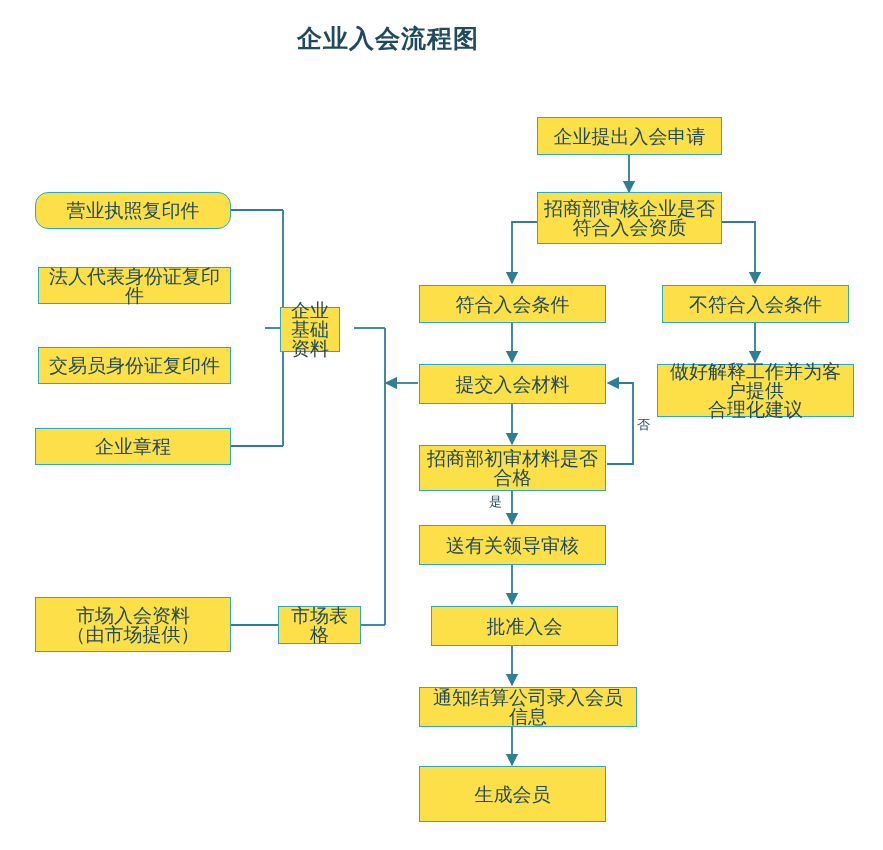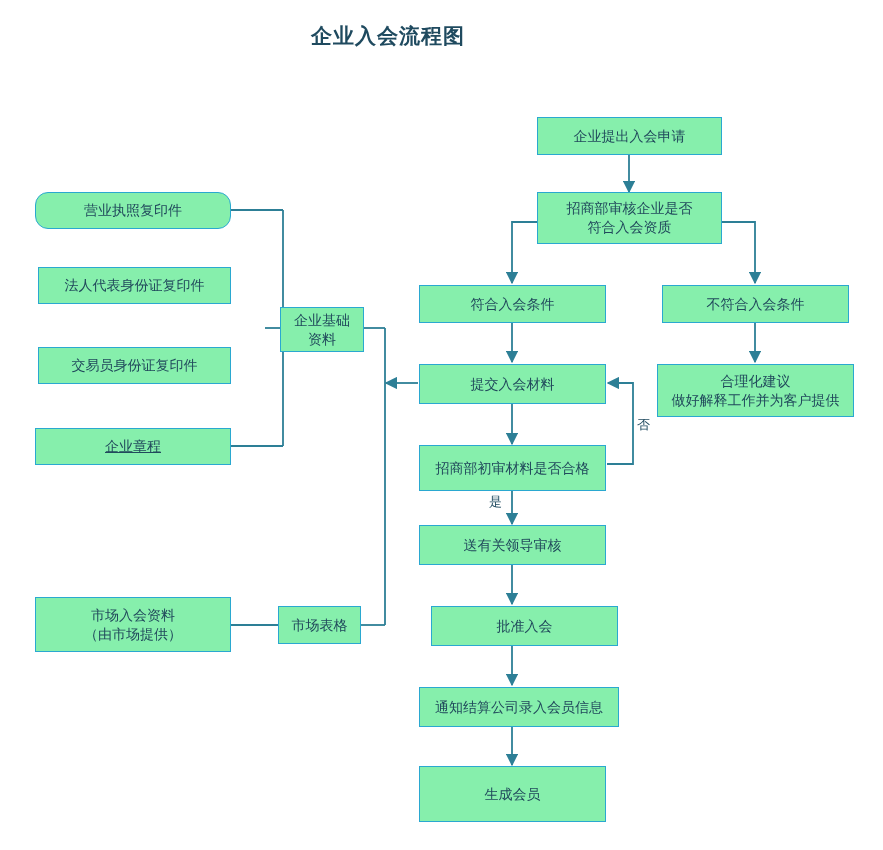--- a/index.html
+++ b/index.html
@@ -13,32 +13,32 @@
     position: relative;
     font-family: "Liberation Sans", "DejaVu Sans", sans-serif;
     overflow: hidden;
   }
   #chart-title {
     position: absolute;
     left: 0;
     top: 22px;
     width: 776px;
     text-align: center;
-    font-size: 21px;
+    font-size: 25px;
     font-weight: bold;
     color: #1f4a5f;
     letter-spacing: 1px;
   }
   .node {
     position: absolute;
     box-sizing: border-box;
-    background: #86efac;
+    background: #fde047;
     border: 1.6px solid #2aa8d0;
     color: #214a5c;
-    font-size: 14px;
+    font-size: 19px;
     line-height: 19px;
     display: flex;
     align-items: center;
     justify-content: center;
     text-align: center;
     padding: 2px 4px;
   }
   .node span { display: block; }
   svg#wires {
     position: absolute;
@@ -122,66 +122,66 @@
 <div class="node" style="left:419px; top:285px; width:187px; height:38px;">
   <span>符合入会条件</span>
 </div>
 
 <div class="node" style="left:662px; top:285px; width:187px; height:38px;">
   <span>不符合入会条件</span>
 </div>
 
 <div class="node" style="left:657px; top:364px; width:197px; height:53px;">
   <div>
+    <span>做好解释工作并为客户提供</span>
     <span>合理化建议</span>
-    <span>做好解释工作并为客户提供</span>
   </div>
 </div>
 
 <div class="node" style="left:419px; top:364px; width:187px; height:40px;">
   <span>提交入会材料</span>
 </div>
 
 <div class="node" style="left:419px; top:445px; width:187px; height:46px;">
   <span>招商部初审材料是否合格</span>
 </div>
 
 <div class="node" style="left:419px; top:525px; width:187px; height:40px;align-items:center;">
   <span>送有关领导审核</span>
 </div>
 
 <div class="node" style="left:419px; top:606px; width:187px; height:40px;margin-left:12px;">
   <span>批准入会</span>
 </div>
 
-<div class="node" style="left:419px; top:687px; width:200px; height:40px;">
+<div class="node" style="left:419px; top:687px; width:218px; height:40px;">
   <span>通知结算公司录入会员信息</span>
 </div>
 
 <div class="node" style="left:419px; top:766px; width:187px; height:56px;">
   <span>生成会员</span>
 </div>
 
 <div class="node" style="left:35px; top:192px; width:196px; height:37px;border-radius:13px;">
   <span>营业执照复印件</span>
 </div>
 
 <div class="node" style="left:38px; top:267px; width:193px; height:37px;">
   <span>法人代表身份证复印件</span>
 </div>
 
 <div class="node" style="left:38px; top:347px; width:193px; height:37px;">
   <span>交易员身份证复印件</span>
 </div>
 
-<div class="node" style="left:35px; top:428px; width:196px; height:37px;text-decoration:underline;">
+<div class="node" style="left:35px; top:428px; width:196px; height:37px;">
   <span>企业章程</span>
 </div>
 
-<div class="node" style="left:280px; top:307px; width:84px; height:45px;">
+<div class="node" style="left:280px; top:307px; width:60px; height:45px;">
   <div>
     <span>企业基础</span>
     <span>资料</span>
   </div>
 </div>
 
 <div class="node" style="left:35px; top:597px; width:196px; height:55px;">
   <div>
     <span>市场入会资料</span>
     <span>（由市场提供）</span>

